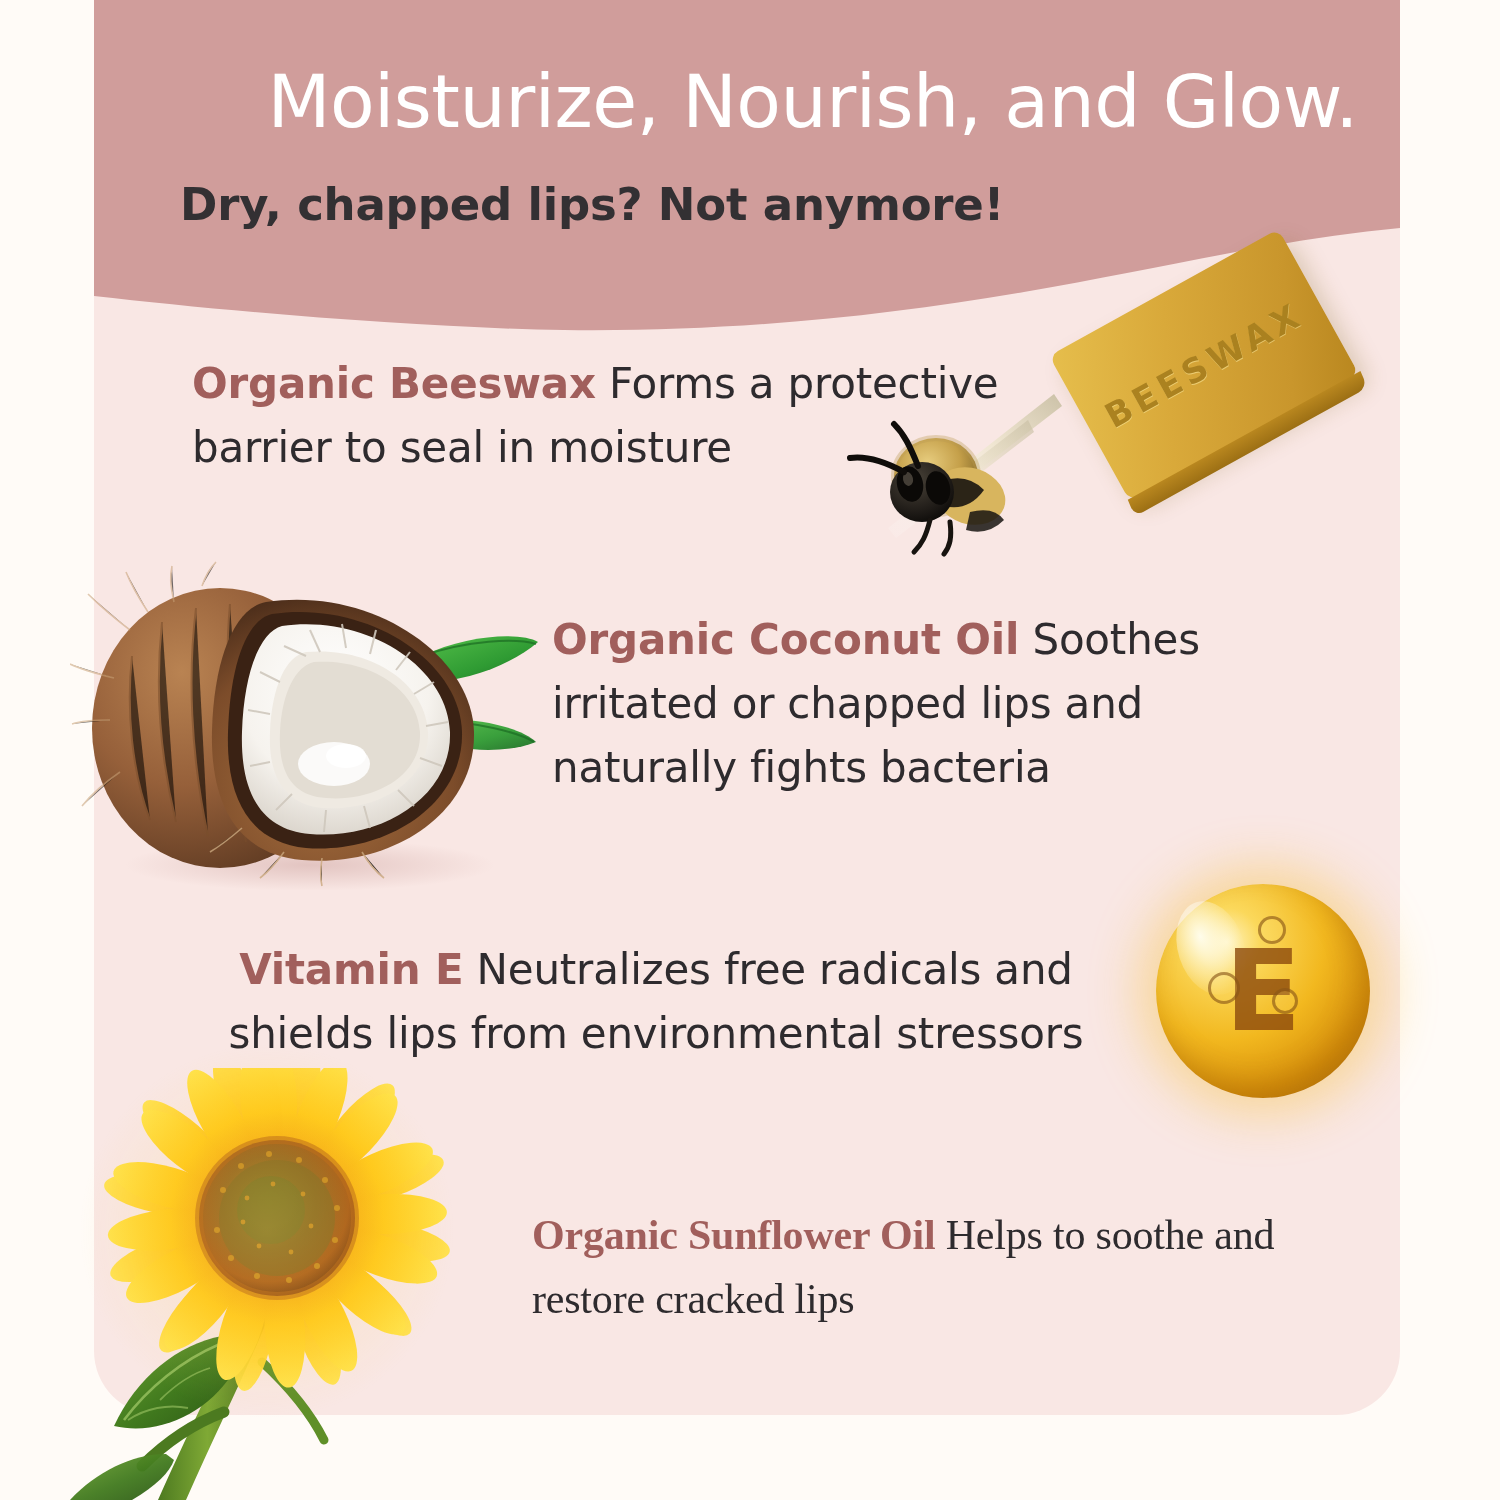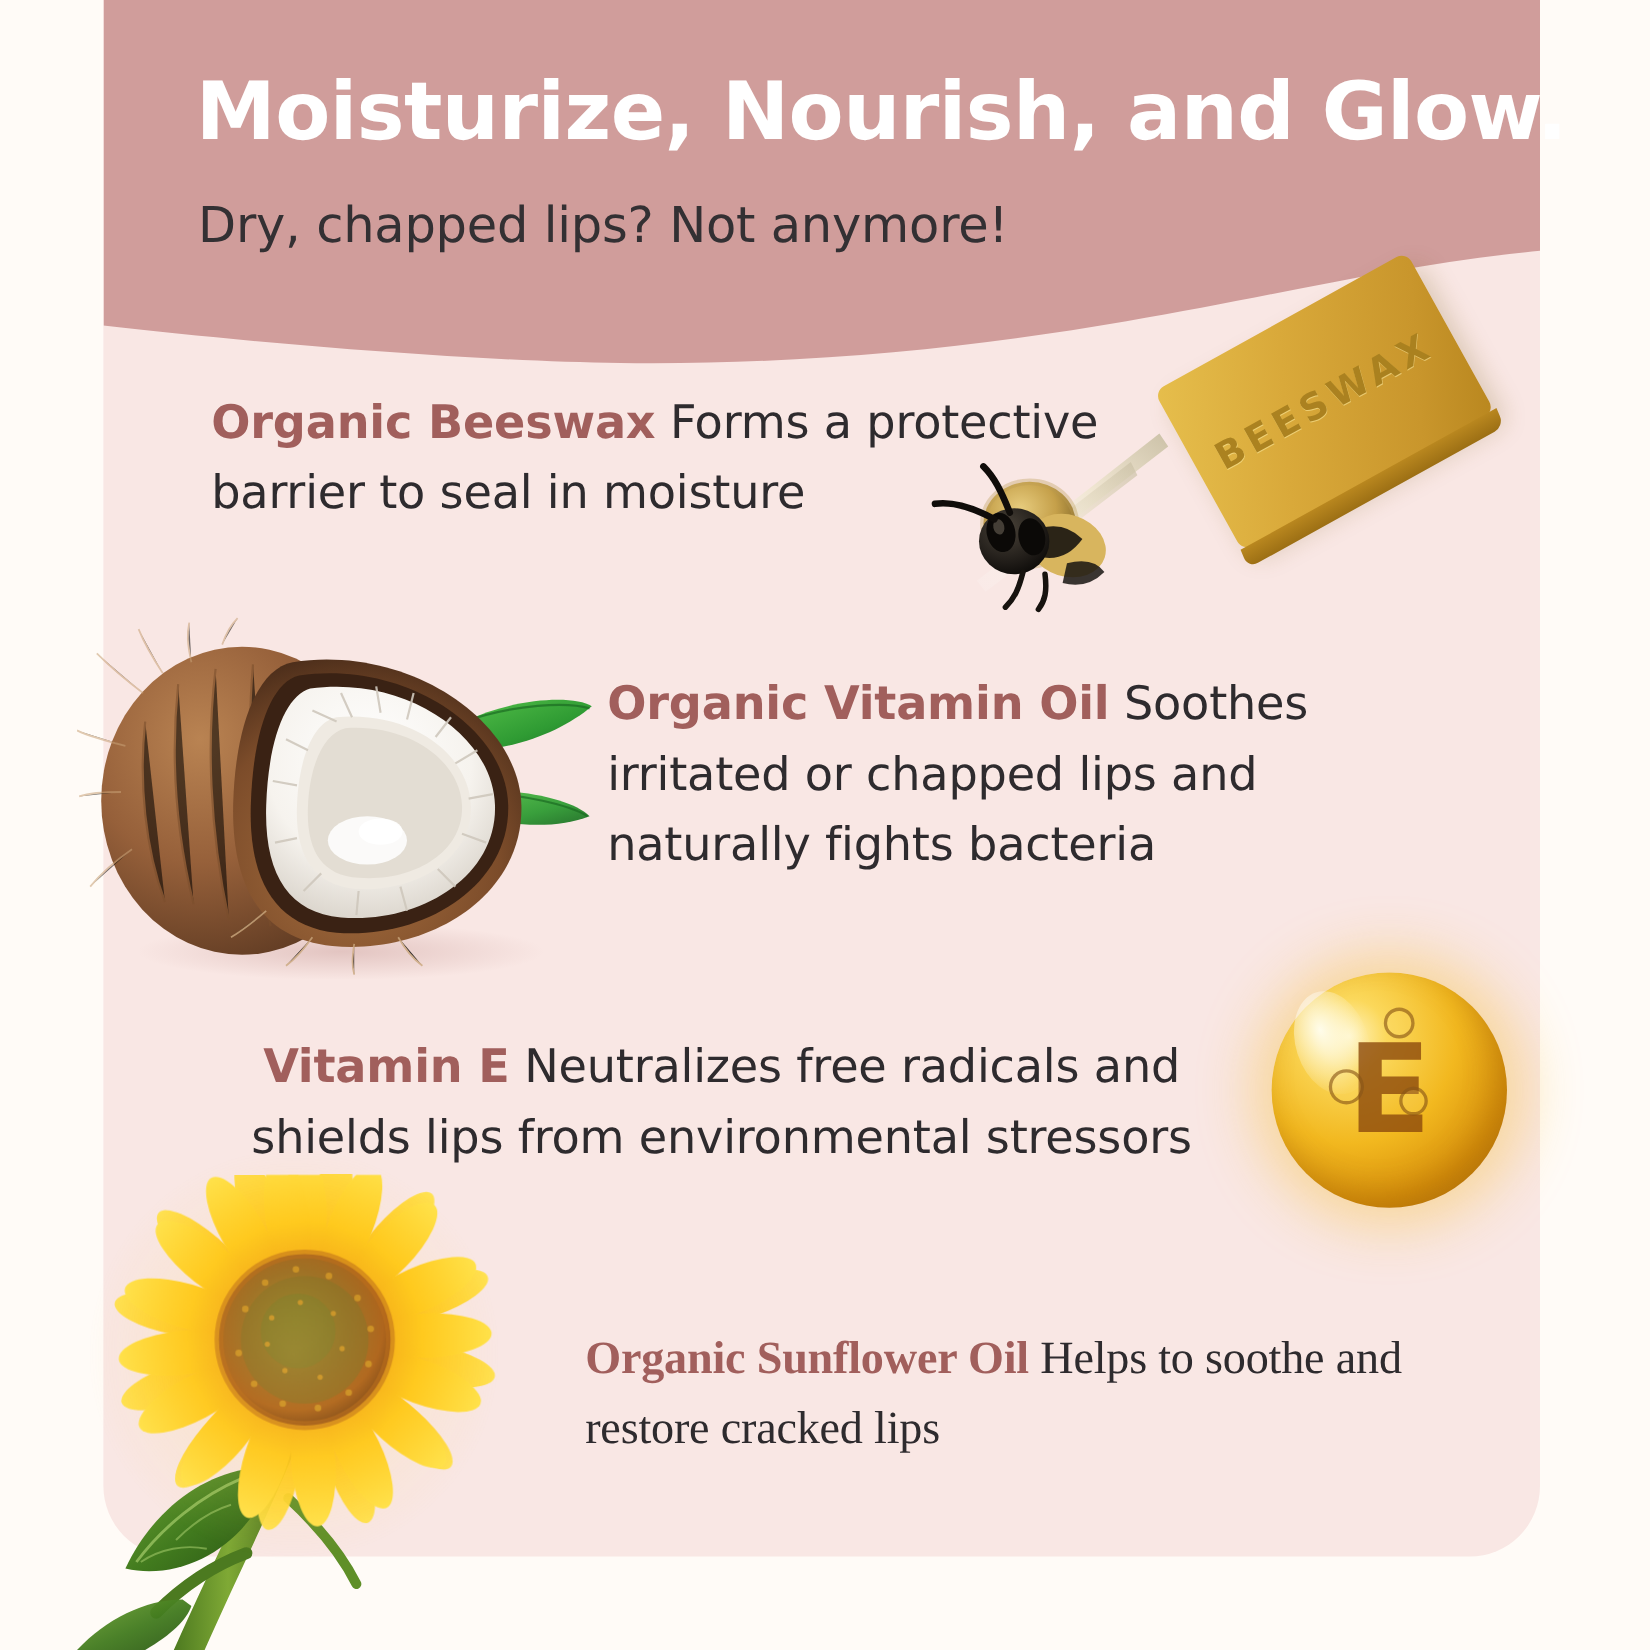--- a/index.html
+++ b/index.html
@@ -38,34 +38,34 @@
   .panel-header svg { display: block; }
 
   
   .headline {
     position: absolute;
     left: 178px;
     top: 64px;
     width: 1180px;
     color: #FFFFFF;
     font-size: 73px;
-    font-weight: bold;
+    font-weight: normal;
     letter-spacing: -0.5px;
     line-height: 1.05;
     white-space: nowrap;
     text-align: right;
   }
   .subhead {
     position: absolute;
     left: 180px;
     top: 178px;
     width: 1100px;
     color: #333033;
     font-size: 45px;
-    font-weight: 400;
+    font-weight: 700;
     letter-spacing: -0.2px;
     white-space: nowrap;
   }
 
   .fact {
     position: absolute;
     color: #2E2B2E;
     font-size: 42px;
     line-height: 1.52;
     font-weight: 400;
@@ -227,21 +227,21 @@
 
       <path d="M86,92 C64,80 46,76 32,78" stroke="#100d0a" stroke-width="6" fill="none" stroke-linecap="round"></path>
       <path d="M100,86 C92,66 86,54 76,44" stroke="#100d0a" stroke-width="6" fill="none" stroke-linecap="round"></path>
 
       <path d="M112,140 C108,156 104,164 96,172" stroke="#17130f" stroke-width="5" fill="none" stroke-linecap="round"></path>
       <path d="M132,142 C134,158 132,166 126,174" stroke="#17130f" stroke-width="5" fill="none" stroke-linecap="round"></path>
     </svg>
   </div>
 
   <div class="fact" id="fact-coconut">
-    <span class="term">Organic Vitamin Oil</span><span> Soothes irritated or chapped lips and naturally fights bacteria</span>
+    <span class="term">Organic Coconut Oil</span><span> Soothes irritated or chapped lips and naturally fights bacteria</span>
   </div>
 
   <div class="art" id="art-coconut">
     <svg width="470" height="330" viewBox="0 0 470 330" xmlns="http://www.w3.org/2000/svg">
       <defs>
         <radialGradient id="huskG" cx="35%" cy="30%" r="78%">
           <stop offset="0%" stop-color="#B98352"></stop>
           <stop offset="52%" stop-color="#96603A"></stop>
           <stop offset="100%" stop-color="#5E3A22"></stop>
         </radialGradient>

